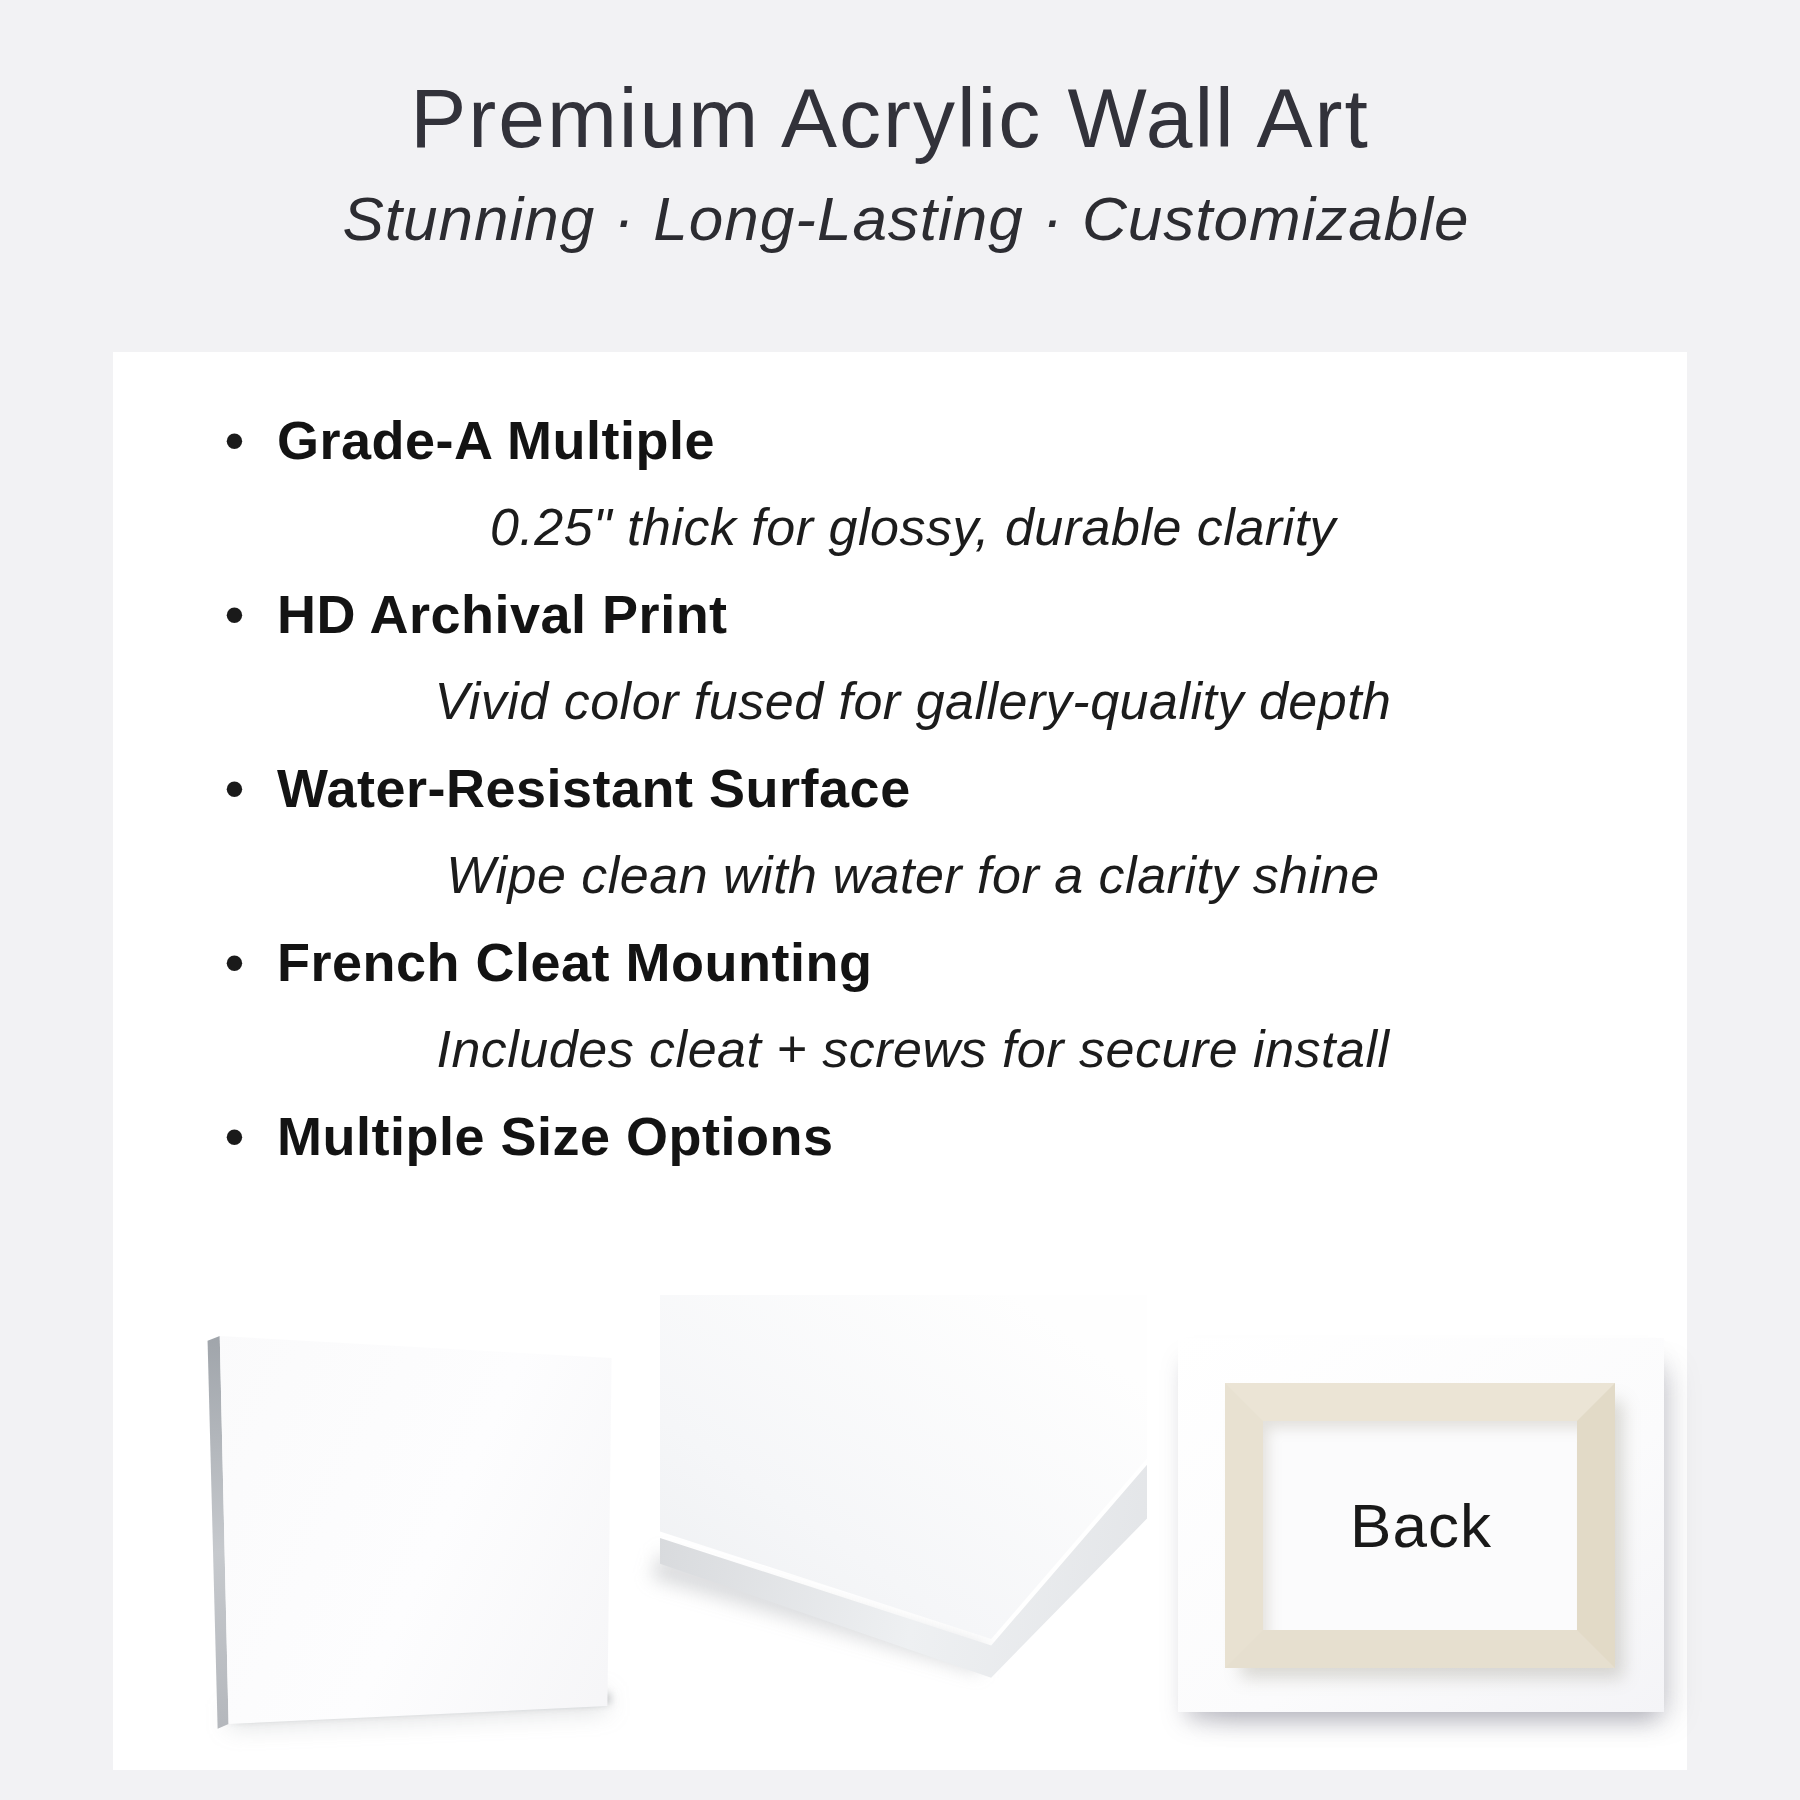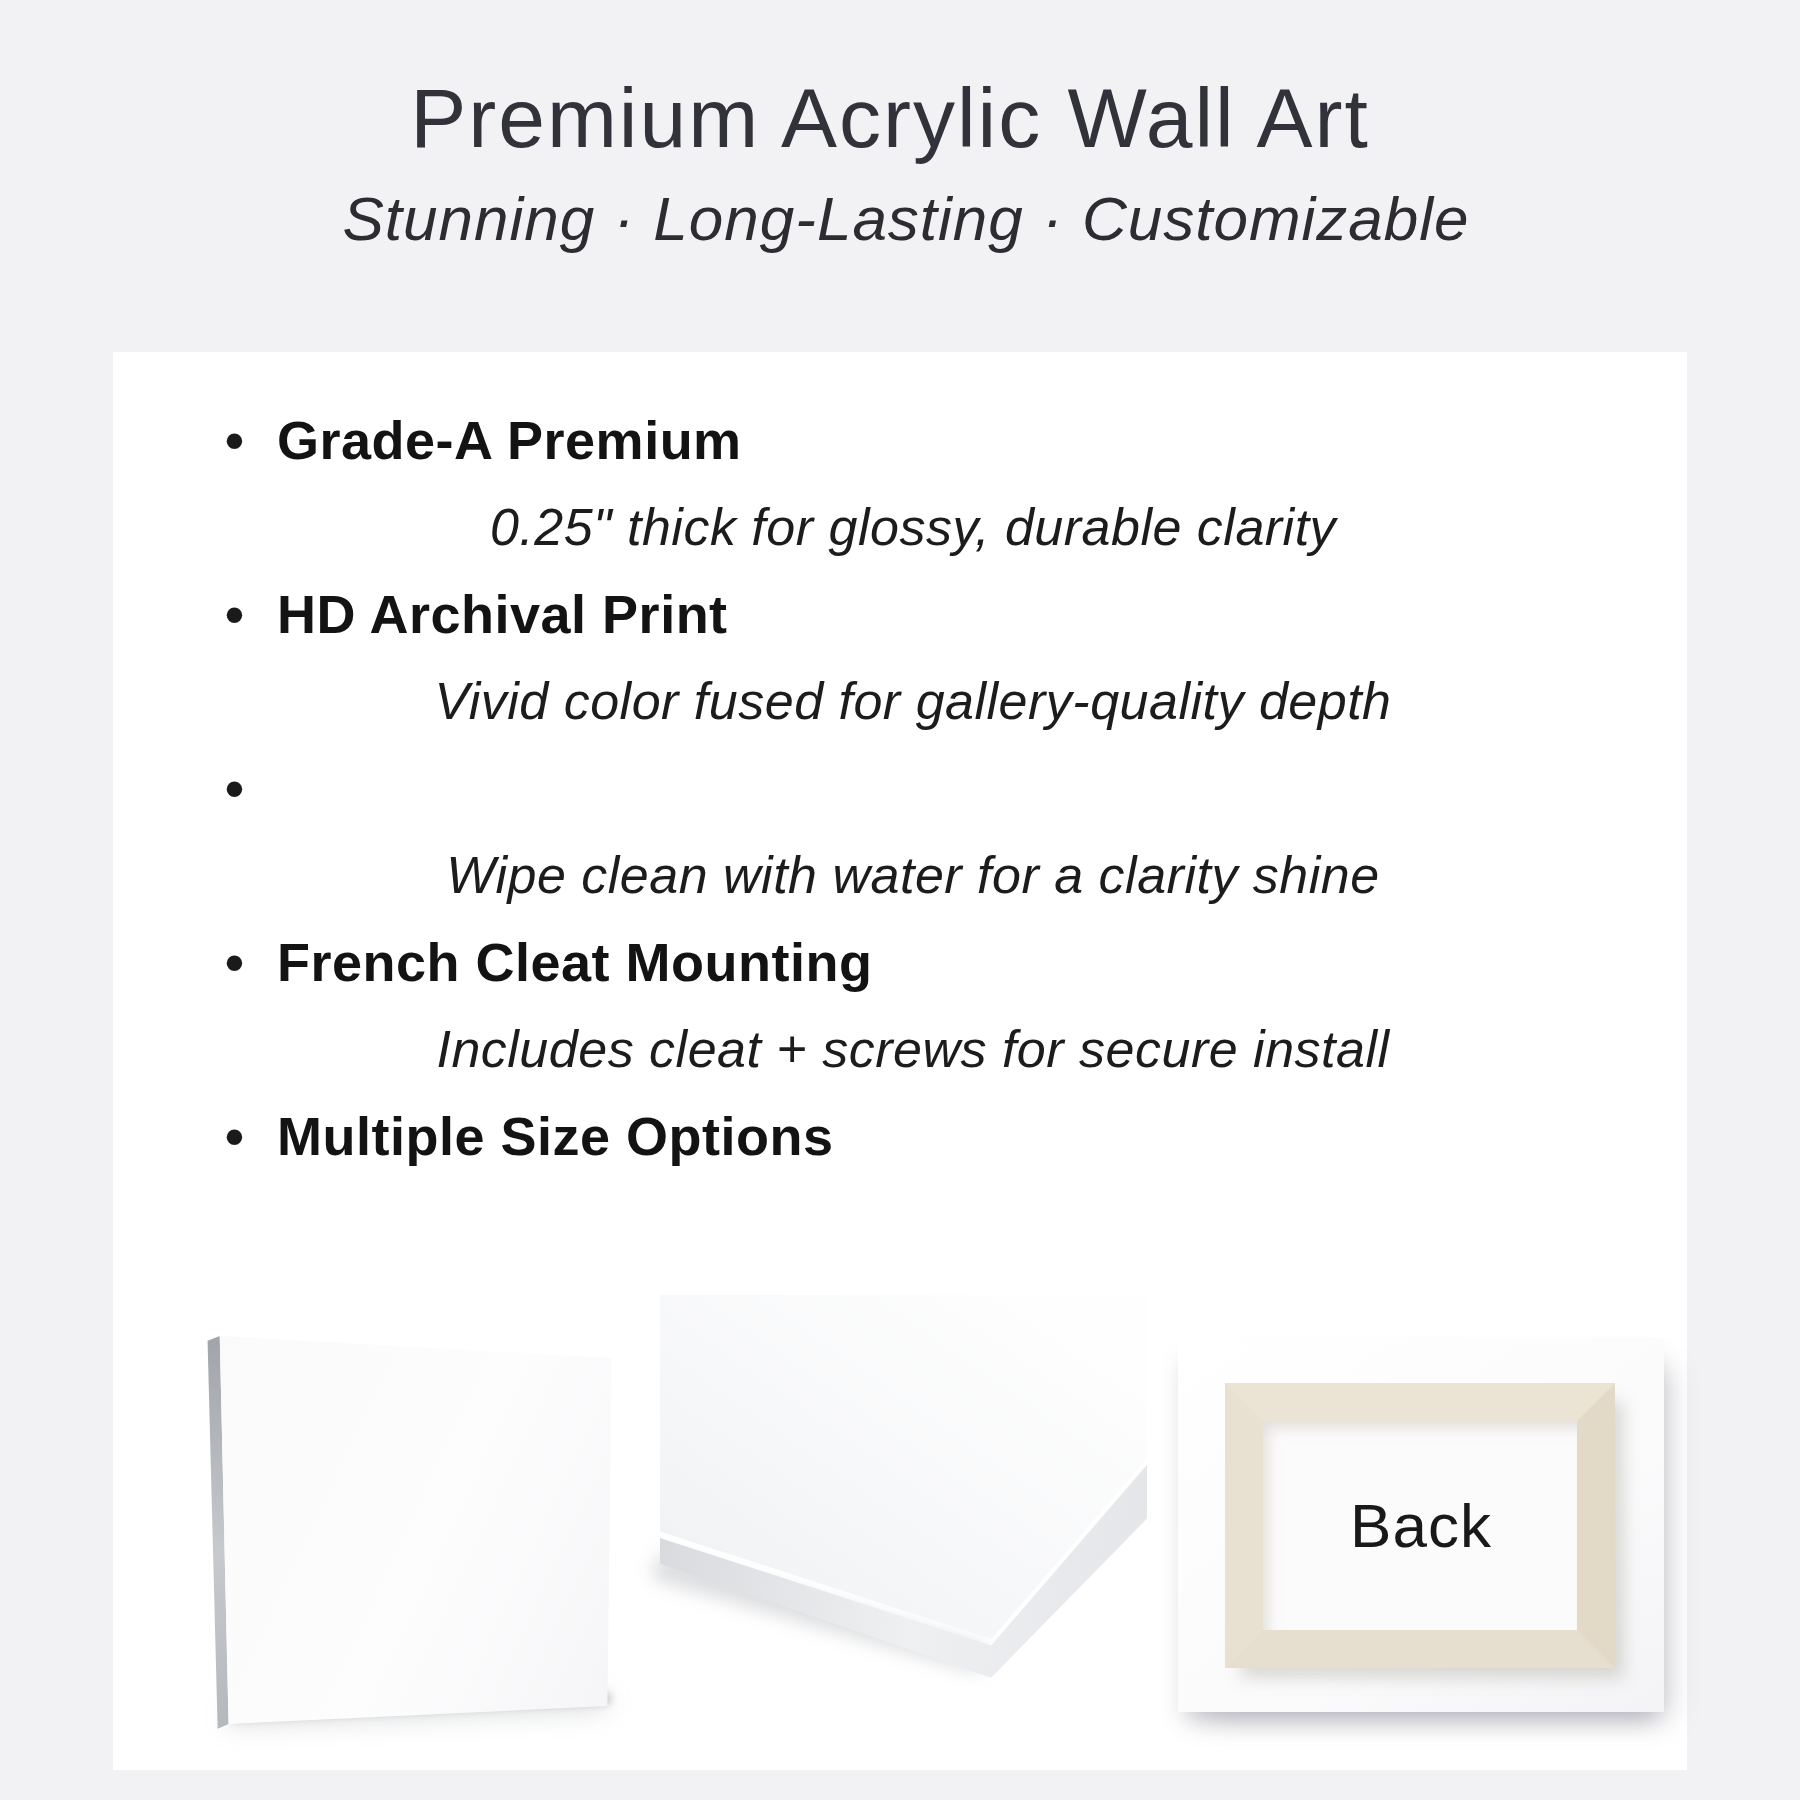--- a/index.html
+++ b/index.html
@@ -126,32 +126,33 @@
 
   <h1 class="title">Premium Acrylic Wall Art</h1>
   <div class="subtitle">Stunning · Long-Lasting · Customizable</div>
 
   <div class="card">
 
     <div class="features">
 
       <div class="feature-heading">
         <span class="bullet">•</span>
-        <span>Grade-A Premium</span>
+        <span>Grade-A Multiple</span>
       </div>
       <div class="feature-detail">0.25" thick for glossy, durable clarity</div>
 
       <div class="feature-heading">
         <span class="bullet">•</span>
         <span>HD Archival Print</span>
       </div>
       <div class="feature-detail">Vivid color fused for gallery-quality depth</div>
 
       <div class="feature-heading">
         <span class="bullet">•</span>
+        <span>Water-Resistant Surface</span>
       </div>
       <div class="feature-detail">Wipe clean with water for a clarity shine</div>
 
       <div class="feature-heading">
         <span class="bullet">•</span>
         <span>French Cleat Mounting</span>
       </div>
       <div class="feature-detail">Includes cleat + screws for secure install</div>
 
       <div class="feature-heading">

